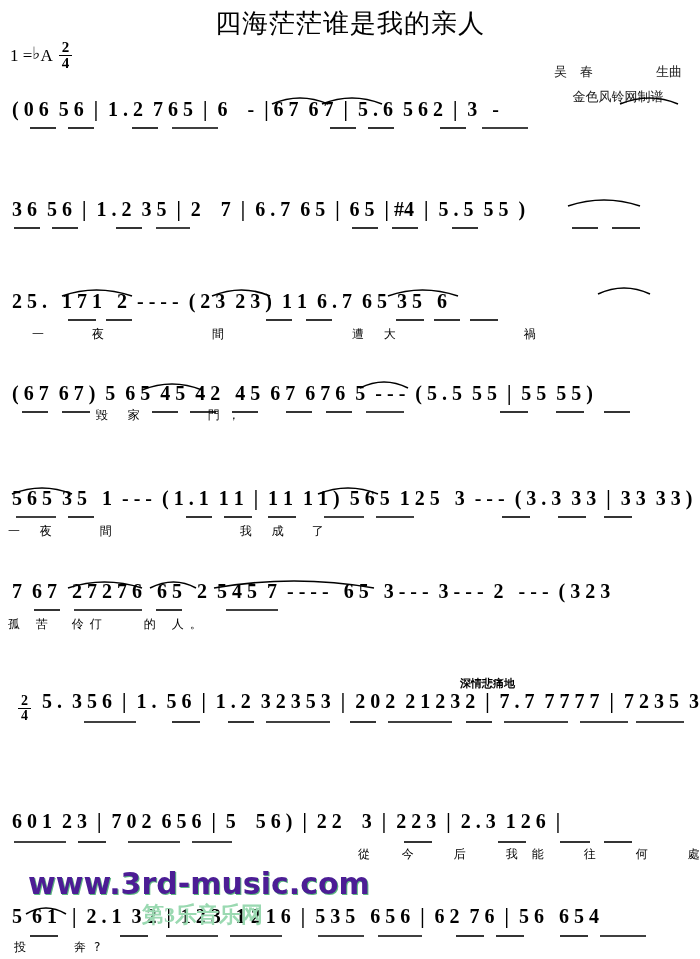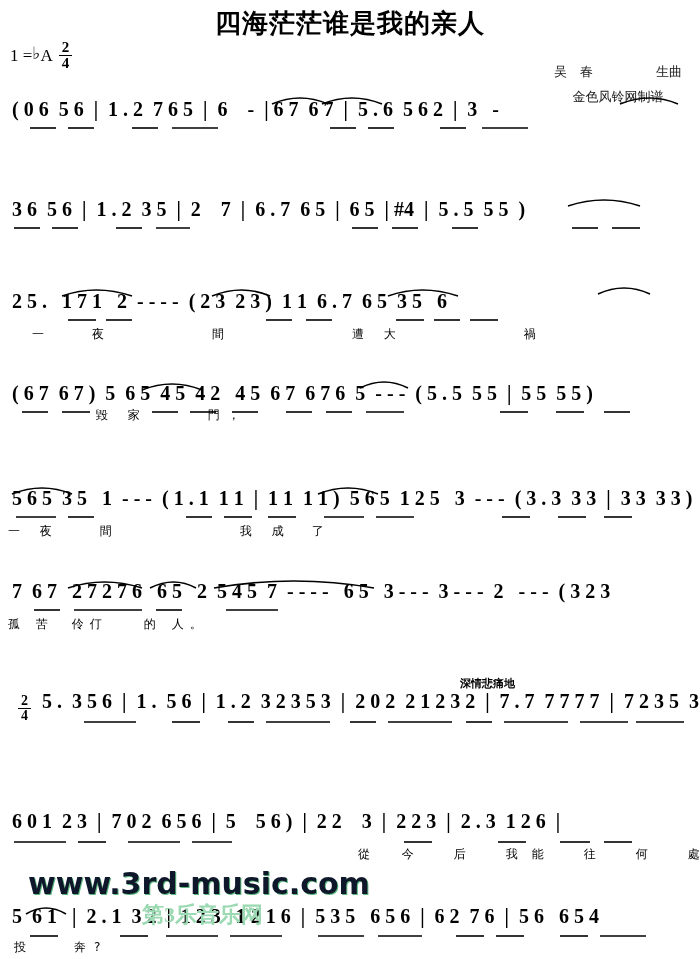--- a/index.html
+++ b/index.html
@@ -11,21 +11,21 @@
     position:relative;
     overflow:hidden;
   }
   .sheet{position:relative;width:700px;height:959px;}
 
   
   .title{
     position:absolute;top:6px;left:0;width:700px;
     text-align:center;
     font-family:"DejaVu Sans", sans-serif;
-    font-weight:bold;
+    font-weight:normal;
     font-size:26px;
     letter-spacing:1px;
   }
   .keysig{
     position:absolute;left:10px;top:40px;
     font-family:"Liberation Serif", serif;
     font-size:17px;
     display:flex;align-items:center;
   }
   .keysig .flat{font-size:17px;position:relative;top:-2px;}
@@ -87,21 +87,21 @@
   
   svg.overlay{position:absolute;left:0;top:0;width:700px;height:959px;pointer-events:none;}
 
   
   .wm{
     position:absolute;
     left:28px;top:866px;
     font-family:"DejaVu Sans", sans-serif;
     font-weight:bold;
     font-size:30px;
-    color:#0f172a;
+    color:#4c1d95;
     letter-spacing:0px;
     text-shadow:1px 1px 0 #5cb87f;
   }
   .wm2{
     position:absolute;
     left:142px;top:900px;
     font-family:Liberation Serif, serif;
     font-weight:bold;
     font-size:22px;
     color:#9ad9b1;

